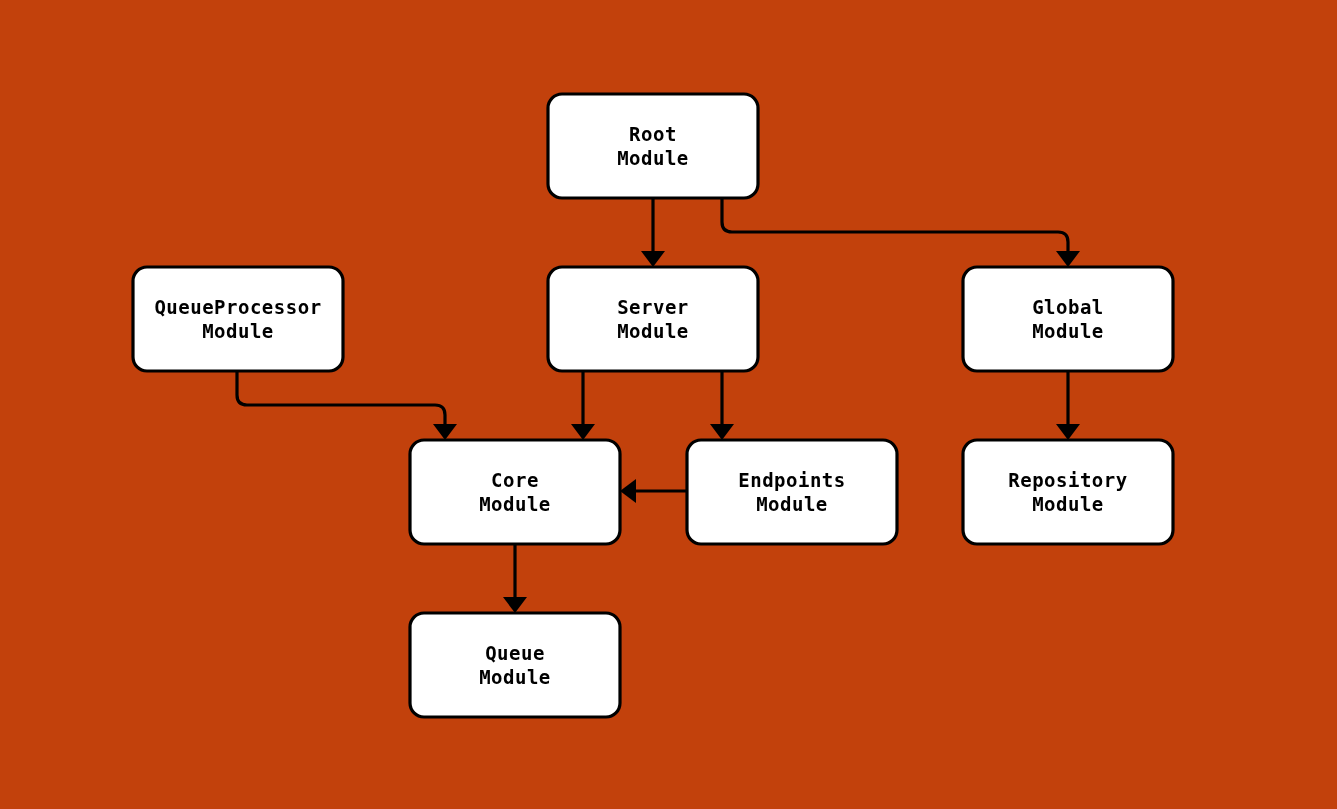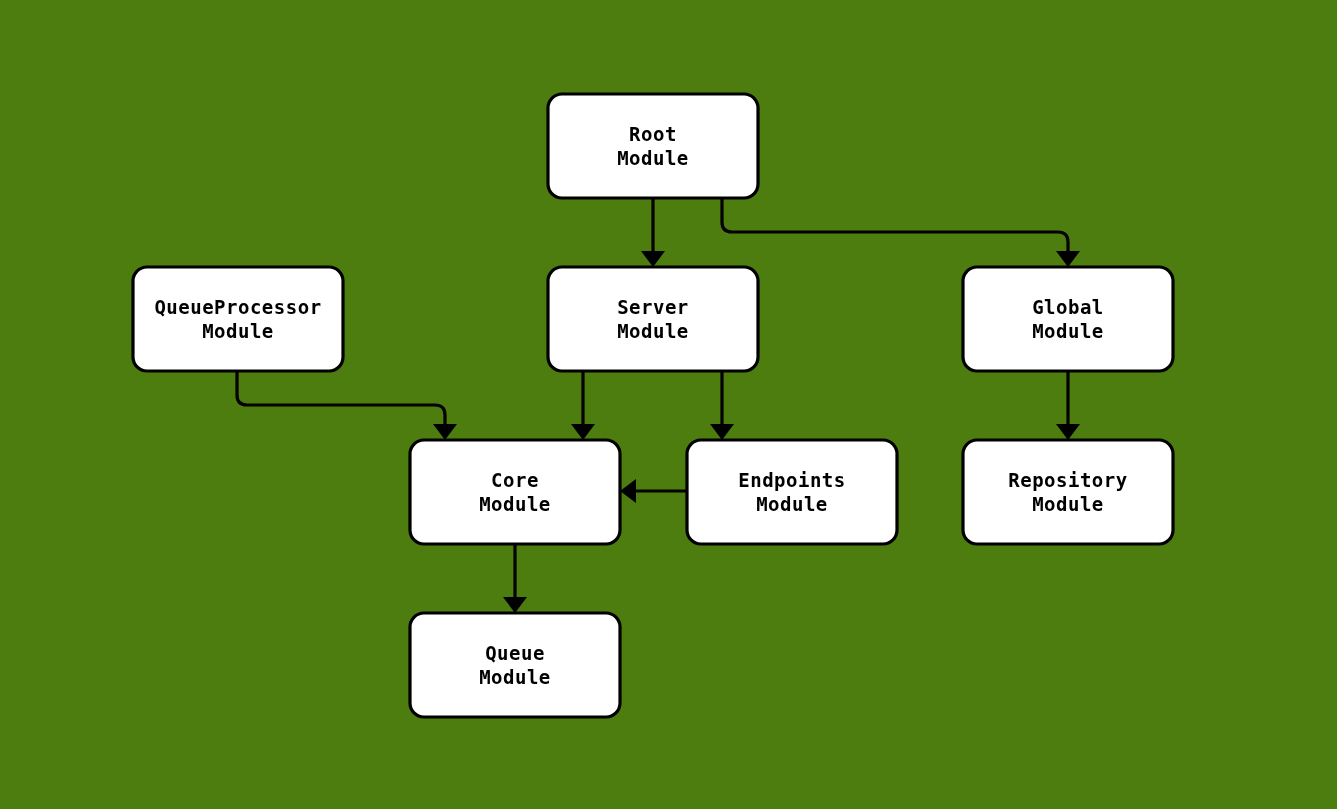--- a/index.html
+++ b/index.html
@@ -11,21 +11,21 @@
   body {
     width: 1337px;
     height: 809px;
     font-family: "DejaVu Sans Mono", monospace;
     overflow: hidden;
   }
   #diagram-canvas {
     position: relative;
     width: 1337px;
     height: 809px;
-    background: #4d7c0f;
+    background: #c2410c;
   }
   svg.diagram-svg {
     position: absolute;
     top: 0;
     left: 0;
     width: 1337px;
     height: 809px;
     display: block;
   }
   .node-rect {

